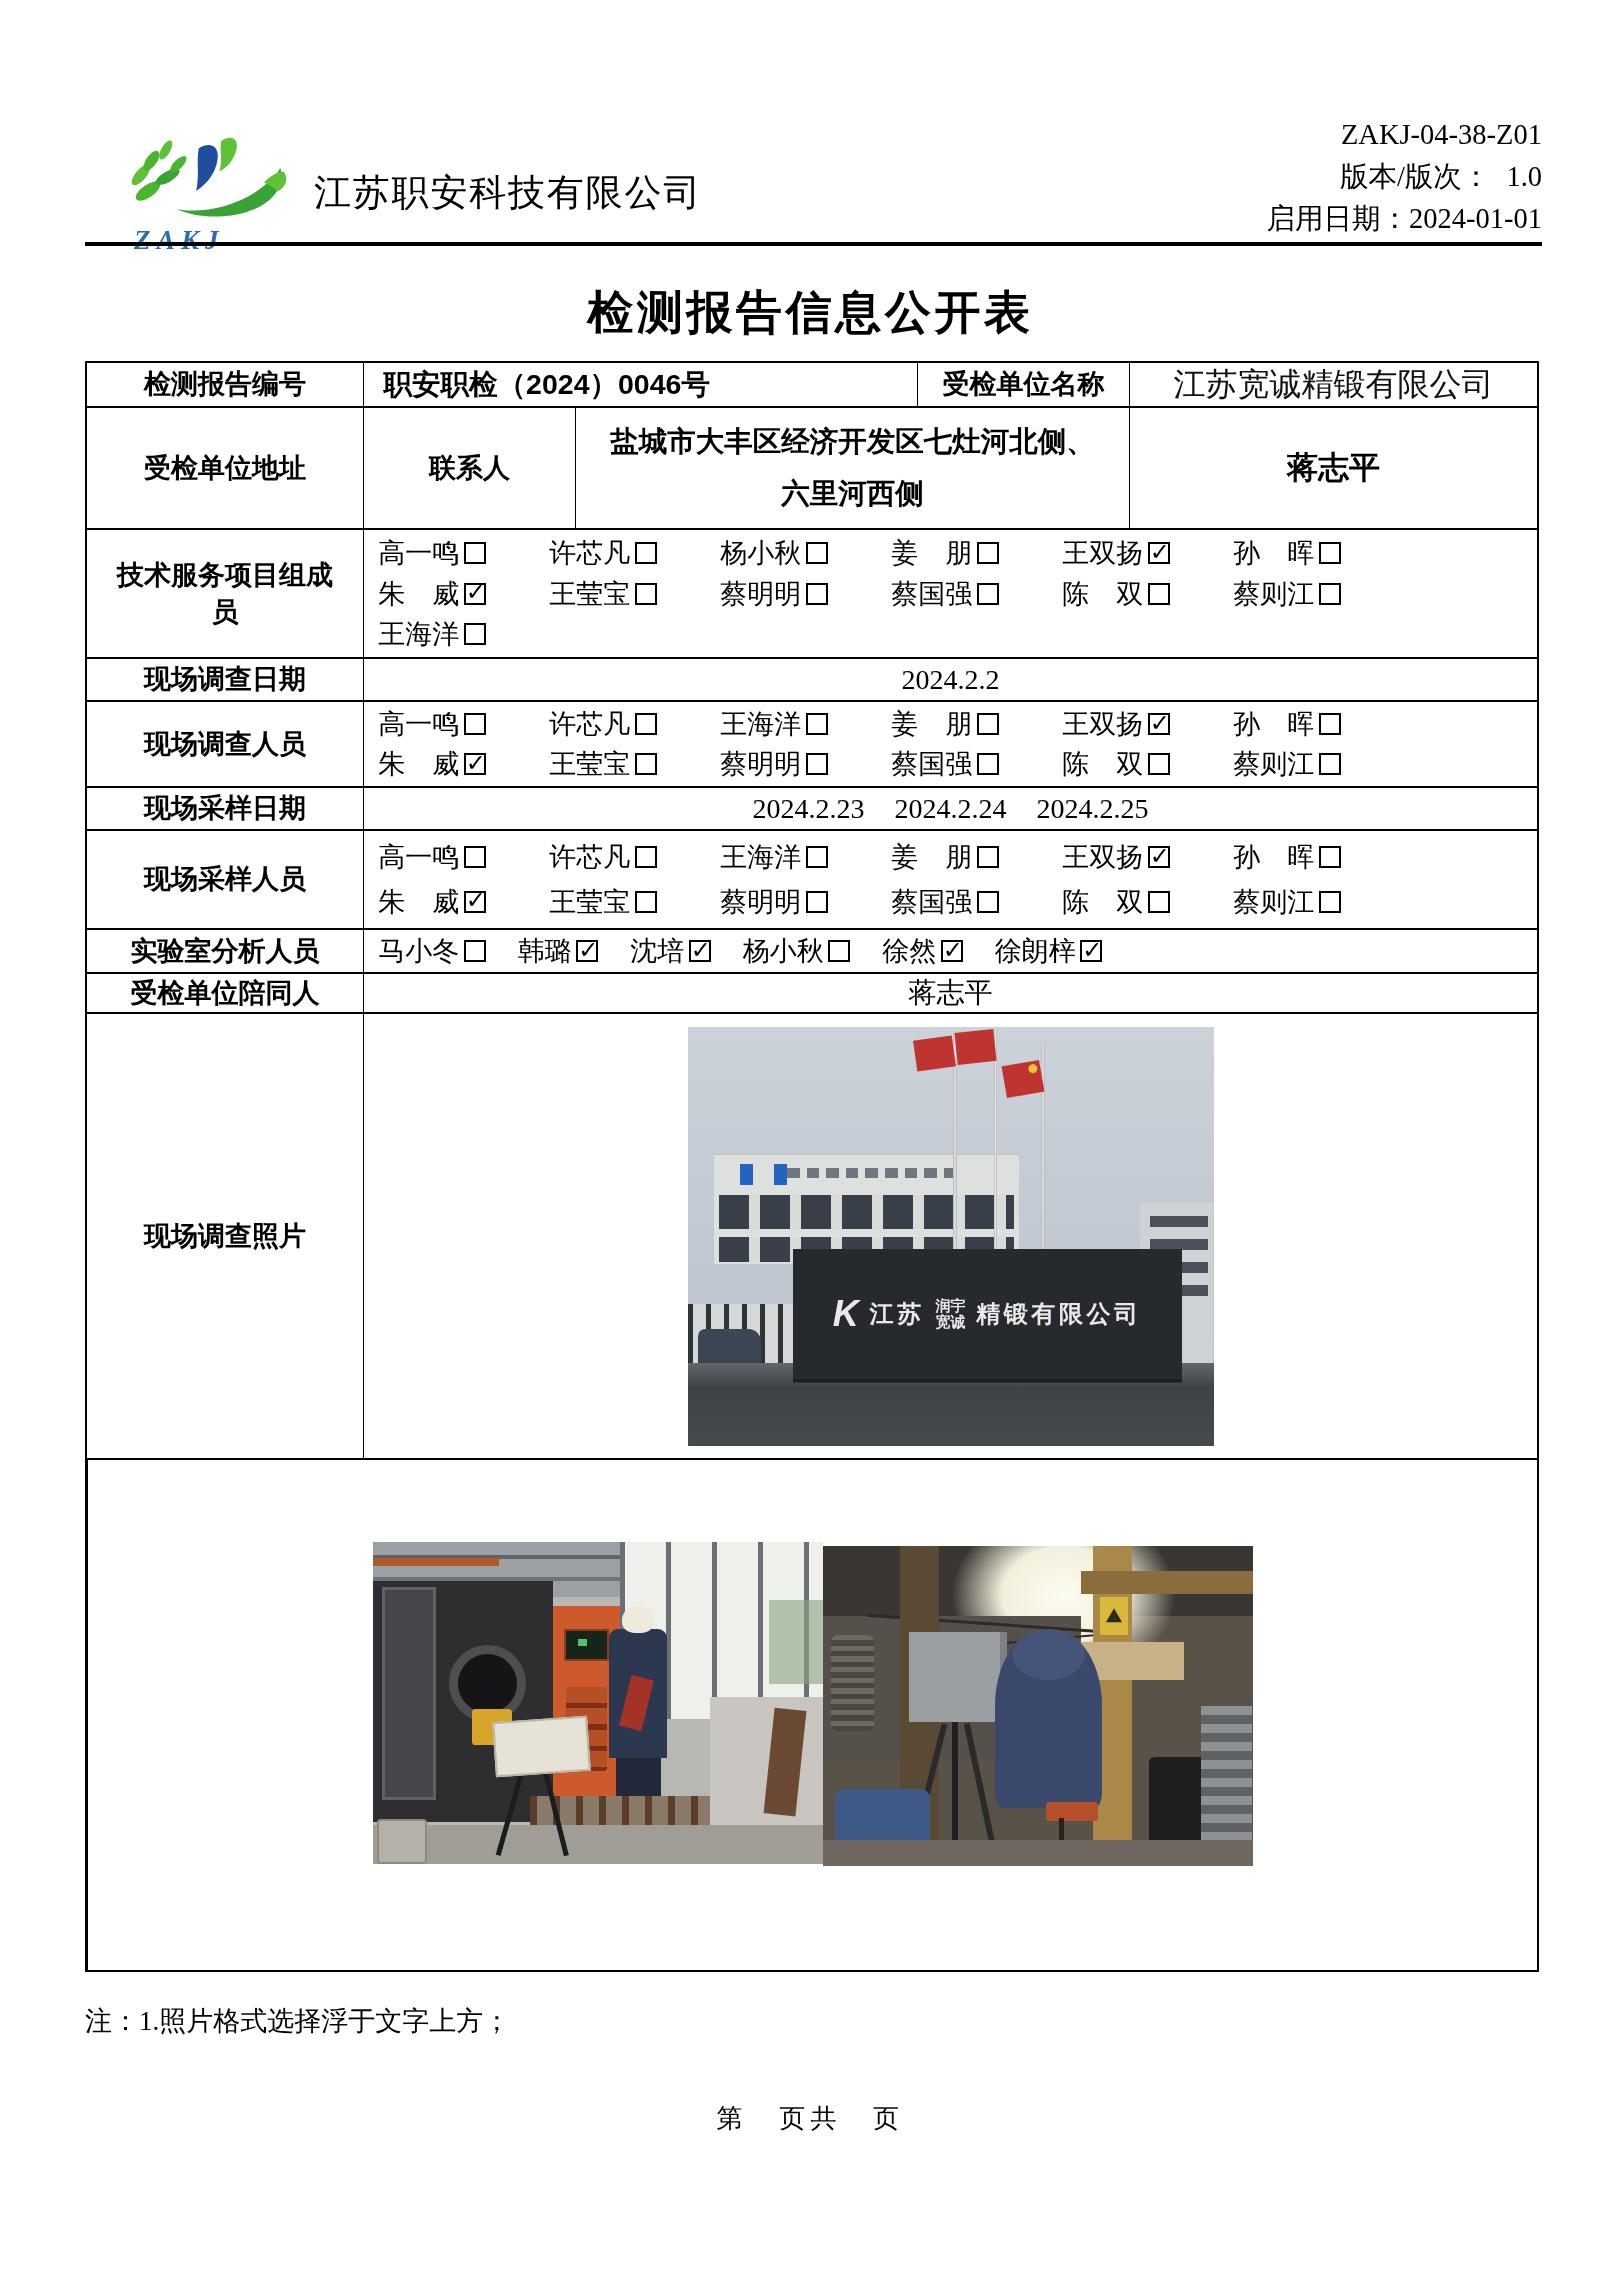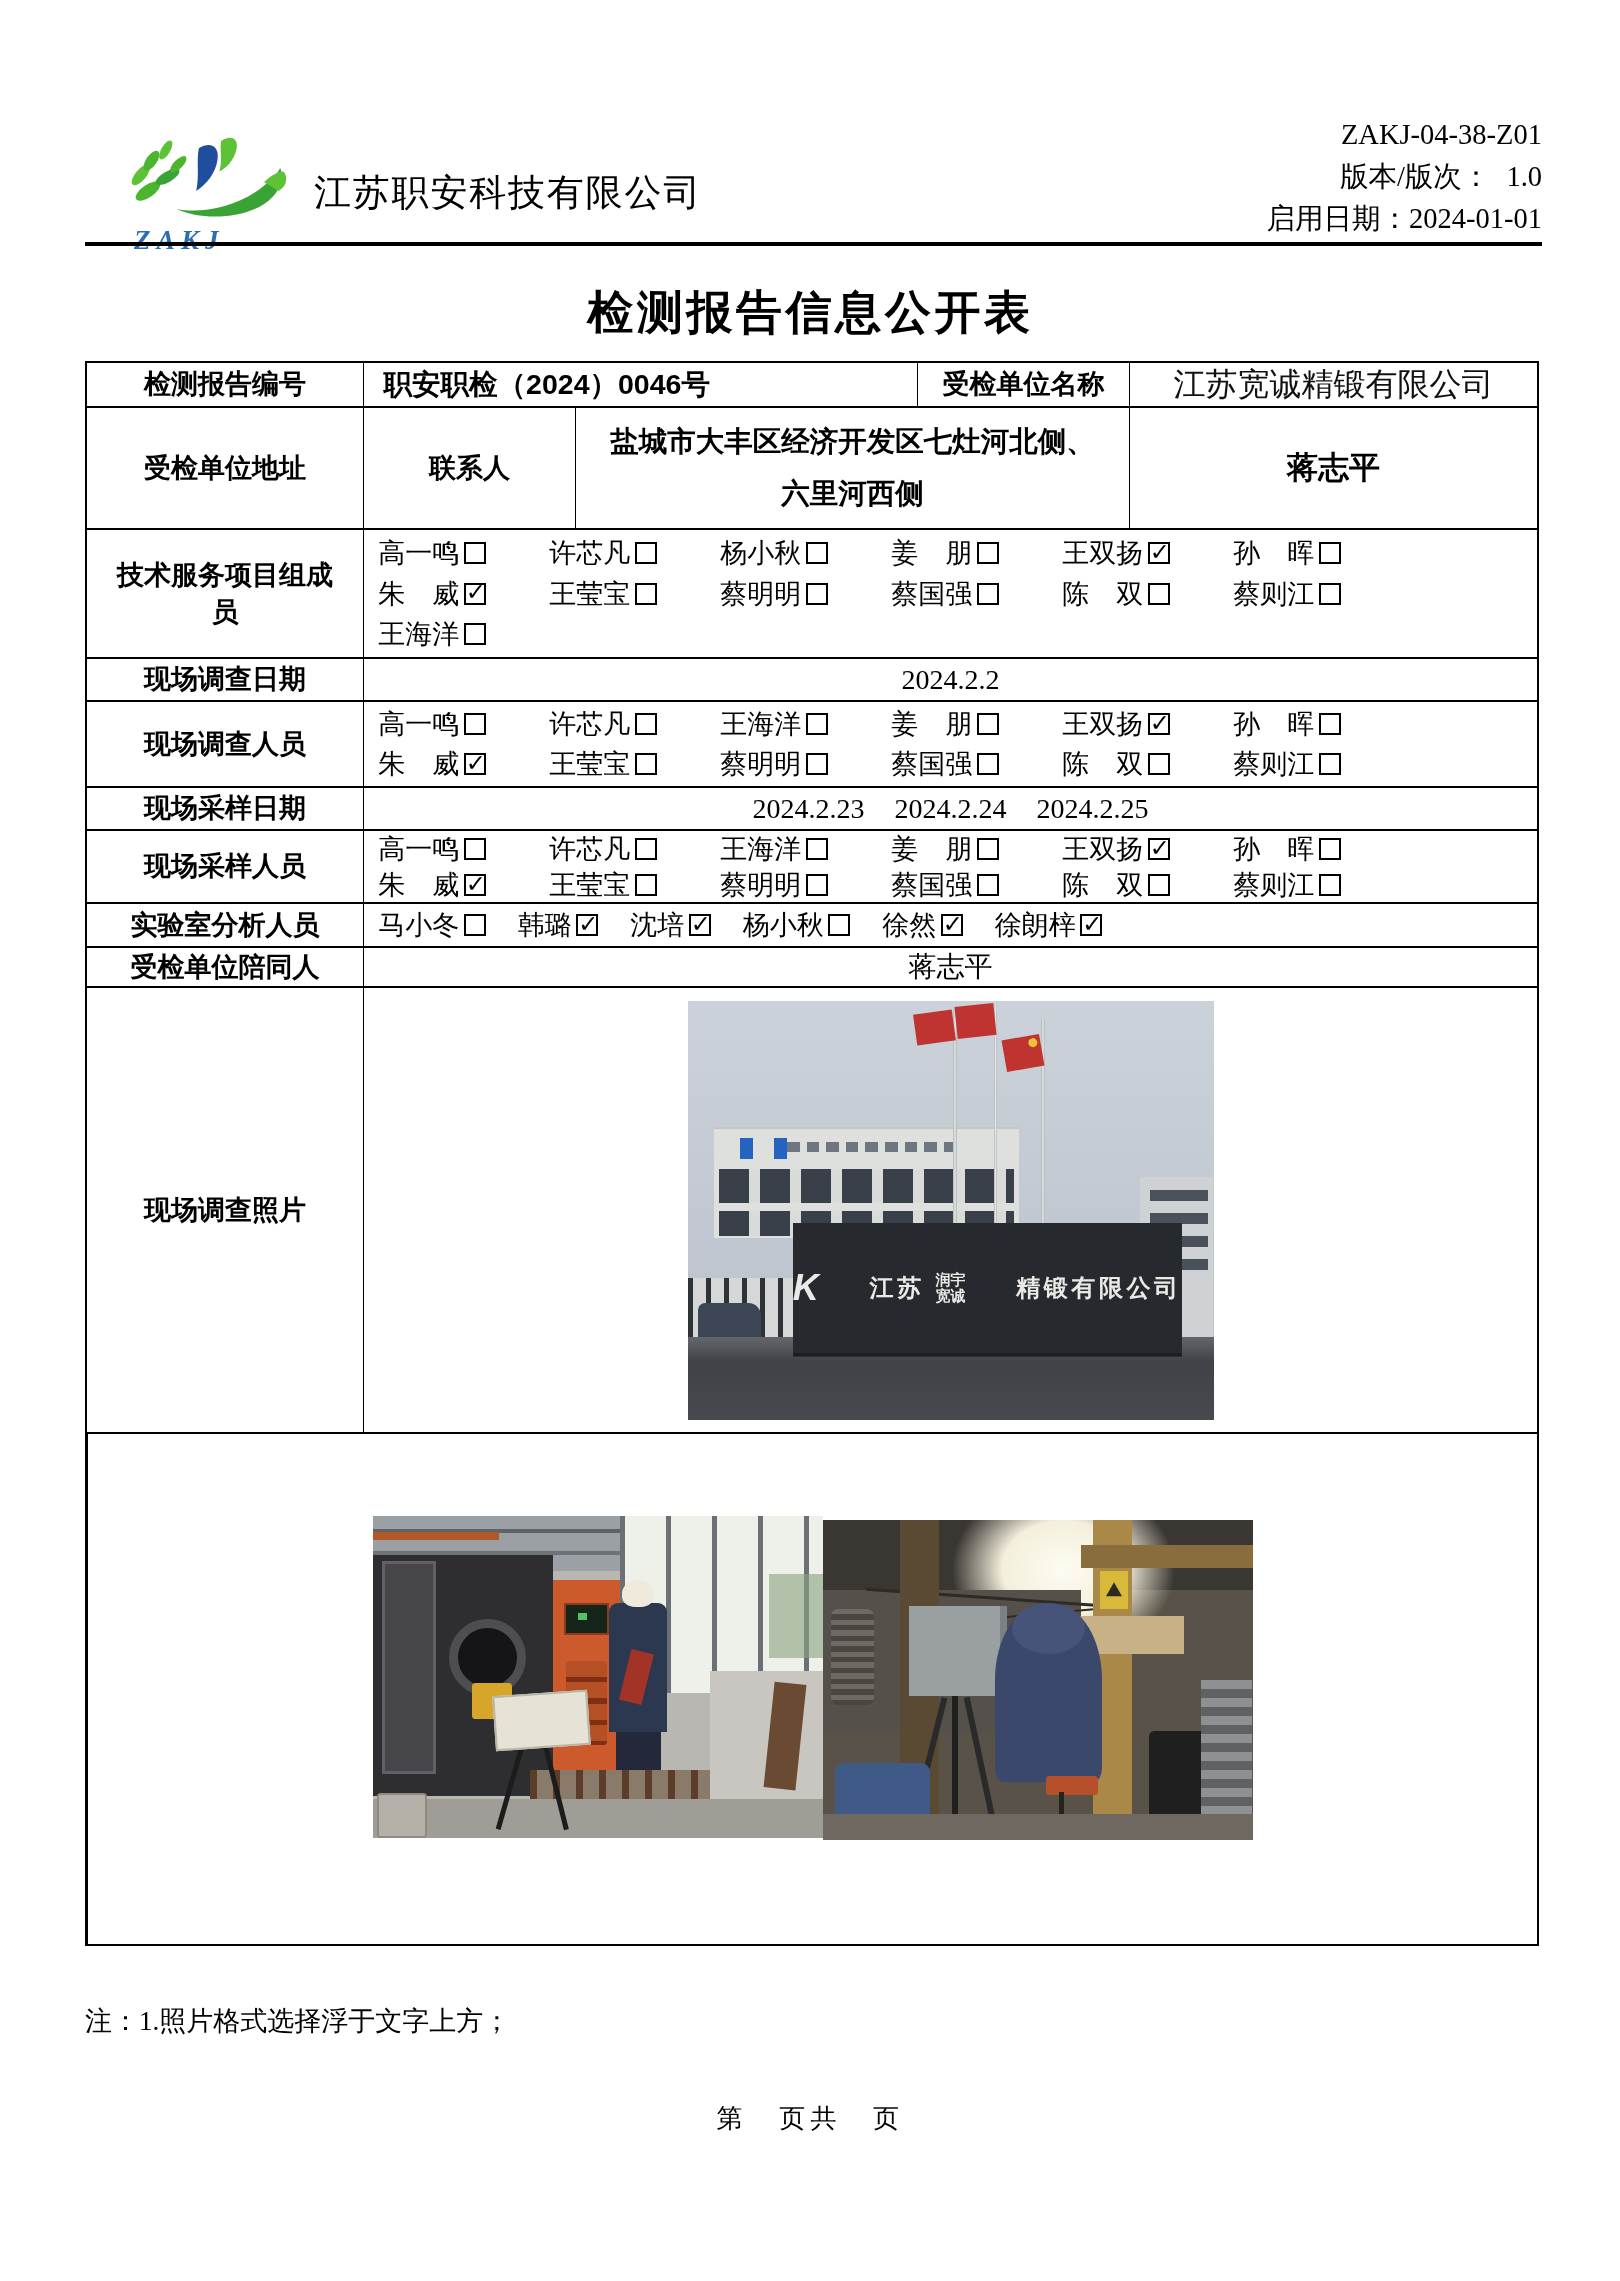--- a/index.html
+++ b/index.html
@@ -42,21 +42,21 @@
   .v-center { display:flex; align-items:center;text-align:right; }
   .h-center { justify-content:center; }
   .flex1 { flex:1 1 auto; }
   .report-no { font-weight:bold; font-size:28px; padding-left:19.6px; }
   .unit-name { font-size:32px; color:#111; }
   .addr-cell { width:554px; flex:0 0 554px; display:flex; flex-direction:column; justify-content:space-evenly;
     align-items:center; font-family:"Liberation Sans","DejaVu Sans",sans-serif; font-weight:700; font-size:28.5px; }
   .contact-cell { width:212px; flex:0 0 212px; }
   .contact-value { font-weight:bold; font-size:31px; }
   .r1 { height:43px; } .r2 { height:122px; } .r3 { height:129px; } .r4 { height:43px; }
-  .r5 { height:86px; }  .r6 { height:43px; }  .r7 { height:73px; }  .r8 { height:44px; }
+  .r5 { height:86px; }  .r6 { height:43px; }  .r7 { height:99px; }  .r8 { height:44px; }
   .r9 { height:40px; }  .r10 { height:446px; } .r11 { height:512px; }
   .name-grid {
     display:grid; grid-template-columns:repeat(6,171px); align-content:space-evenly;
     height:100%; padding-left:14.3px; font-size:27px;
   }
   .name-item { display:flex; align-items:center; white-space:nowrap; }
   .checkbox {
     display:inline-block; width:22px; height:22px; border:2.7px solid #000; margin-left:4.5px;
     position:relative; box-sizing:border-box; background:#fff;
   }
@@ -99,21 +99,21 @@
   .pa-fence { left:0; top:66%; width:21%; height:14%;
       background:repeating-linear-gradient(90deg,#2e3338 0 5.3px,#d6d8d7 5.3px 18px); }
   .pa-car { left:2%; top:72%; width:12%; height:9%; background:#3c4654; border-radius:7.1px 12.5px 1.8px 1.8px; }
   .pa-ground { left:0; top:80%; width:100%; height:20%; background:linear-gradient(#63666a,#3f4246 30%,#46494d); }
   .pa-sign { left:20%; top:53%; width:74%; height:31%; background:#26292d;
       box-shadow:0 3.6px 0 #1c1f22; display:flex; position:absolute; }
   .pa-sign-text { position:static; display:flex; align-items:center; justify-content:center;
       width:100%; color:#e9e9e6; gap:10.7px; }
   .pa-sign-text span { position:static; }
   .sign-k { font-size:36px; font-weight:bold; font-style:italic; font-family:"Liberation Sans",sans-serif; }
-  .sign-big { font-size:24px; letter-spacing:3.6px; font-family:"Liberation Sans",sans-serif; font-weight:bold;margin-left:40px; }
+  .sign-big { font-size:24px; letter-spacing:3.6px; font-family:"Liberation Sans",sans-serif; font-weight:bold; }
   .sign-stack { display:flex; flex-direction:column; line-height:1.1; font-size:15px; text-align:center;
       font-family:"Liberation Sans",sans-serif; font-weight:bold; }
   
   .photoB { width:450px; height:322px; background:#b9b7b2; }
   .pb-roof { left:0; top:0; width:100%; height:17%; background:#9aa0a4; }
   .pb-truss { left:0; top:4%; width:100%; height:4.5px; background:#5d6366; }
   .pb-truss2 { left:0; top:11%; width:100%; height:3.6px; background:#6d7377; }
   .pb-crane { left:0; top:5%; width:28%; height:8px; background:#b05a2a; }
   .pb-winwall { left:55%; top:0; width:45%; height:55%;
       background:repeating-linear-gradient(90deg,#6b7076 0 5.3px,#eef0ea 5.3px 46px); }

